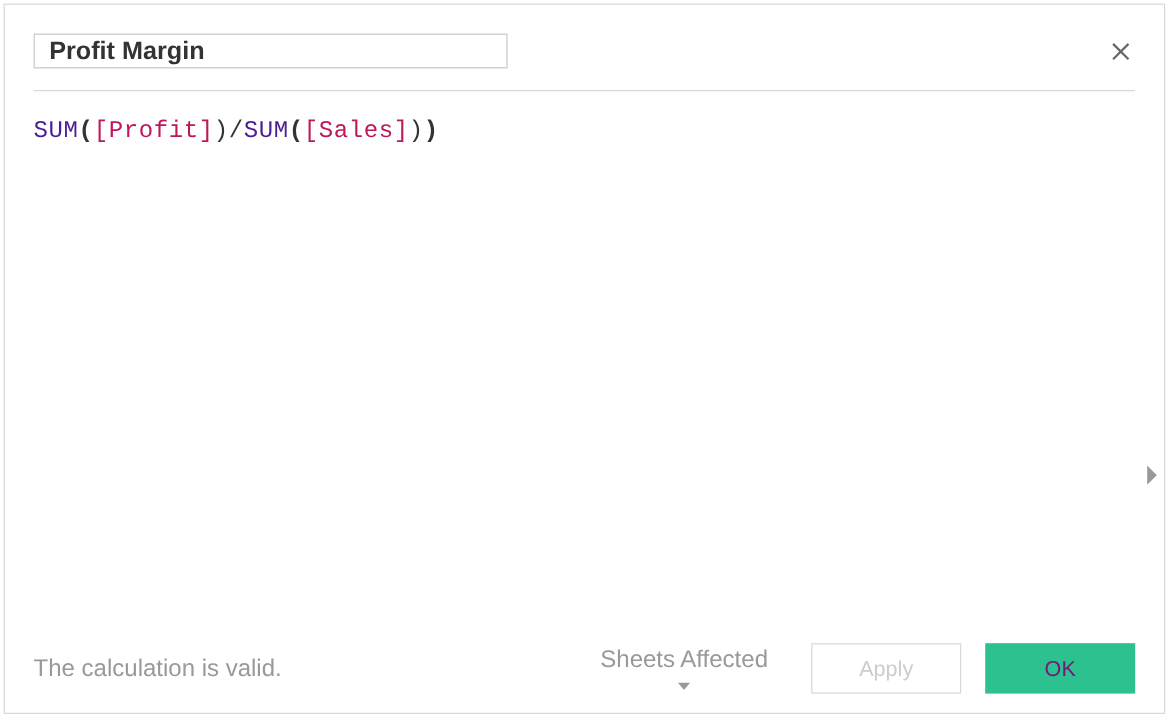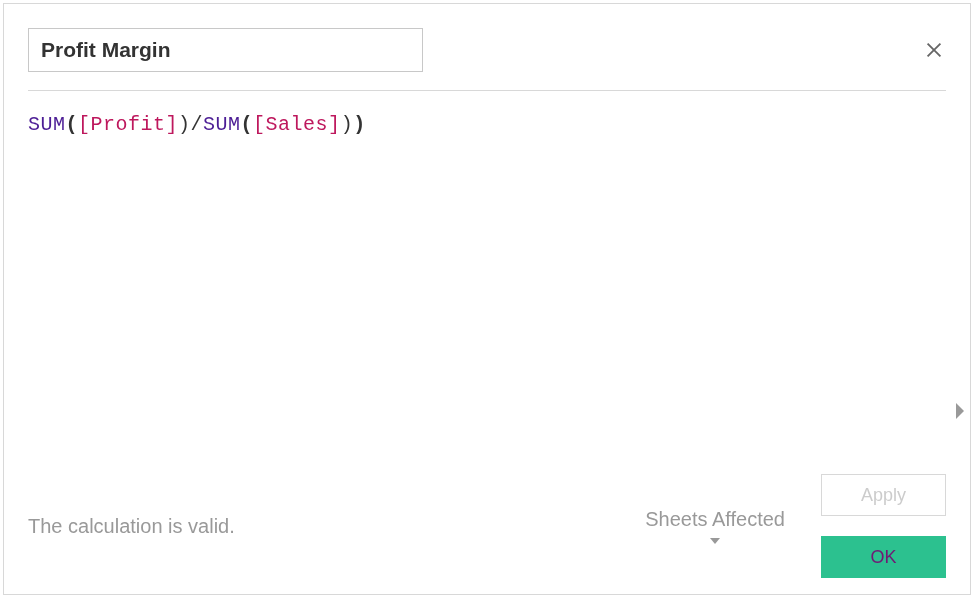--- a/index.html
+++ b/index.html
@@ -28,21 +28,21 @@
     }
     .header-row {
       display: flex;
       align-items: center;
       justify-content: space-between;
       gap: 16px;
       margin-bottom: 18px;
     }
     .name-input {
       width: 395px;
-      height: 44px;
+      height: 29px;
       border: 1px solid #c8c8c8;
       padding: 0 12px;
       font-size: 21px;
       font-weight: 600;
       color: #333333;
       outline: none;
       font-family: inherit;
     }
     .close-btn {
       width: 28px;
@@ -122,21 +122,20 @@
       margin-right: 20px;
       flex-direction: column;
     }
     .sheets-affected svg {
       width: 12px;
       height: 8px;
     }
     .footer-buttons {
       display: flex;
       gap: 20px;
-      flex-direction: column;
     }
     .btn {
       height: 42px;
       min-width: 125px;
       padding: 0 24px;
       font-size: 18px;
       border: none;
       cursor: pointer;
       font-family: inherit;
       display: flex;

